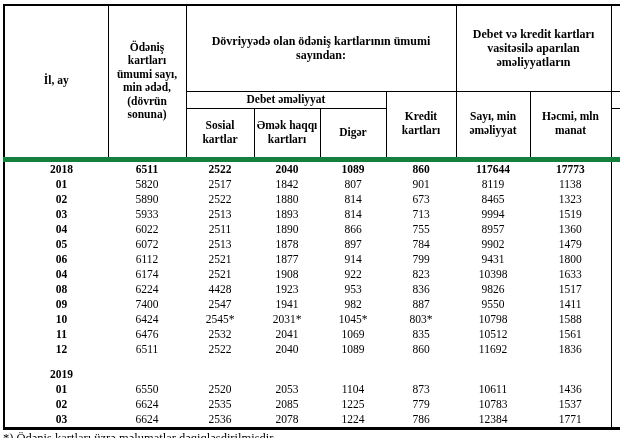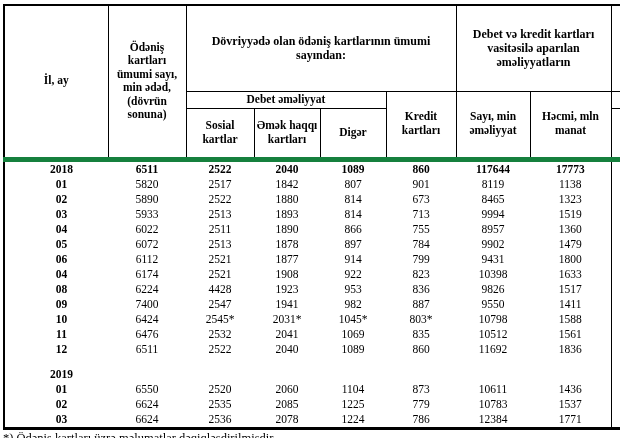--- a/index.html
+++ b/index.html
@@ -271,21 +271,21 @@
           <td></td>
           <td></td>
           <td></td>
           <td></td>
           <td class="sliver-col"></td>
         </tr>
         <tr>
           <td>01</td>
           <td>6550</td>
           <td>2520</td>
-          <td>2060</td>
+          <td>2053</td>
           <td>1104</td>
           <td>873</td>
           <td>10611</td>
           <td>1436</td>
           <td class="sliver-col"></td>
         </tr>
         <tr>
           <td>02</td>
           <td>6624</td>
           <td>2535</td>

